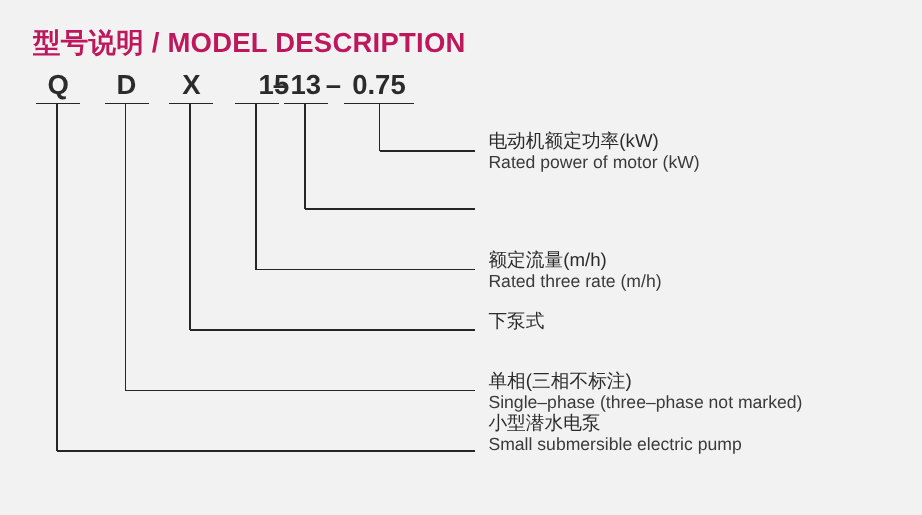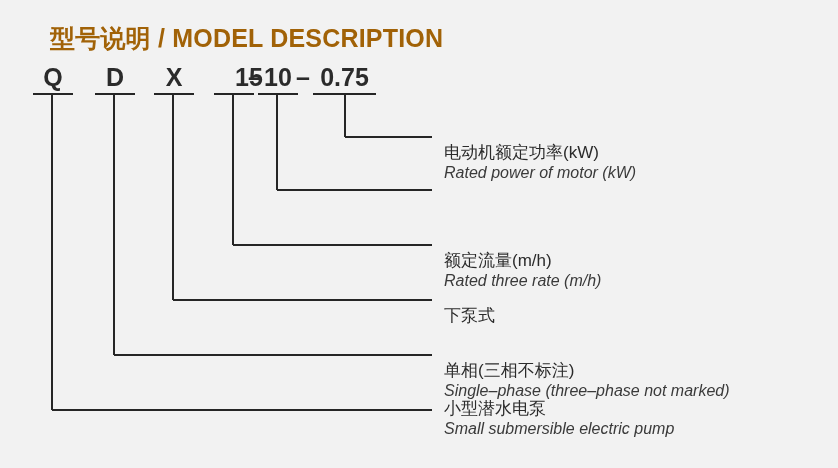--- a/index.html
+++ b/index.html
@@ -8,23 +8,22 @@
     background:#f2f2f2;
     font-family:"Liberation Sans","DejaVu Sans",sans-serif;
     position:relative;overflow:hidden;
   }
   #stage{position:absolute;inset:0;}
 
   
   .title{
     position:absolute;left:30px;top:22px;
     font-size:25px;font-weight:bold;
-    color:#a16207;white-space:nowrap;
+    color:#be185d;white-space:nowrap;
     letter-spacing:.2px;
-    margin-left:20px;
   }
 
   
   .code-row{position:absolute;left:0;top:62px;width:420px;height:34px;}
   .code-seg{
     position:absolute;top:0;
     font-size:25px;font-weight:bold;color:#2b2b2b;
     text-align:center;white-space:nowrap;
     line-height:30px;
   }
@@ -32,44 +31,43 @@
     position:absolute;top:0;
     font-size:25px;font-weight:bold;color:#2b2b2b;
     line-height:30px;text-align:center;
   }
 
   
   #leaders{position:absolute;left:0;top:0;width:838px;height:468px;}
   #leaders line{stroke:#262626;stroke-width:1.6;shape-rendering:crispEdges;}
 
   
-  .label{position:absolute;left:444px;white-space:nowrap;margin-top:24px;}
+  .label{position:absolute;left:444px;white-space:nowrap;}
   .label .cn{
     font-size:17px;color:#2b2b2b;line-height:21px;
     display:block;
   }
   .label .en{
     font-size:16px;color:#3a3a3a;line-height:20px;
     display:block;
-    font-style:italic;
   }
 </style>
 </head>
 <body>
 
 <div id="stage">
 
   <div class="title">型号说明 / MODEL DESCRIPTION</div>
 
   <div class="code-row">
       <div class="code-seg" style="left: 33px; width: 40px;">Q</div>
       <div class="code-seg" style="left: 95px; width: 40px;">D</div>
       <div class="code-seg" style="left: 154px; width: 40px;">X</div>
       <div class="code-seg" style="left: 229px; width: 40px;">15</div>
-      <div class="code-seg" style="left: 258px; width: 40px;">10</div>
+      <div class="code-seg" style="left: 258px; width: 40px;">13</div>
       <div class="code-seg" style="left: 313px; width: 63px;">0.75</div>
       <div class="code-sep" style="left: 248px; width: 14px;">–</div>
       <div class="code-sep" style="left: 296px; width: 14px;">–</div>
     </div>
 
   <svg id="leaders" viewBox="0 0 838 468" xmlns="http://www.w3.org/2000/svg">
       <line x1="33" y1="94" x2="73" y2="94"></line>
       <line x1="95" y1="94" x2="135" y2="94"></line>
       <line x1="154" y1="94" x2="194" y2="94"></line>
       <line x1="214" y1="94" x2="254" y2="94"></line>

